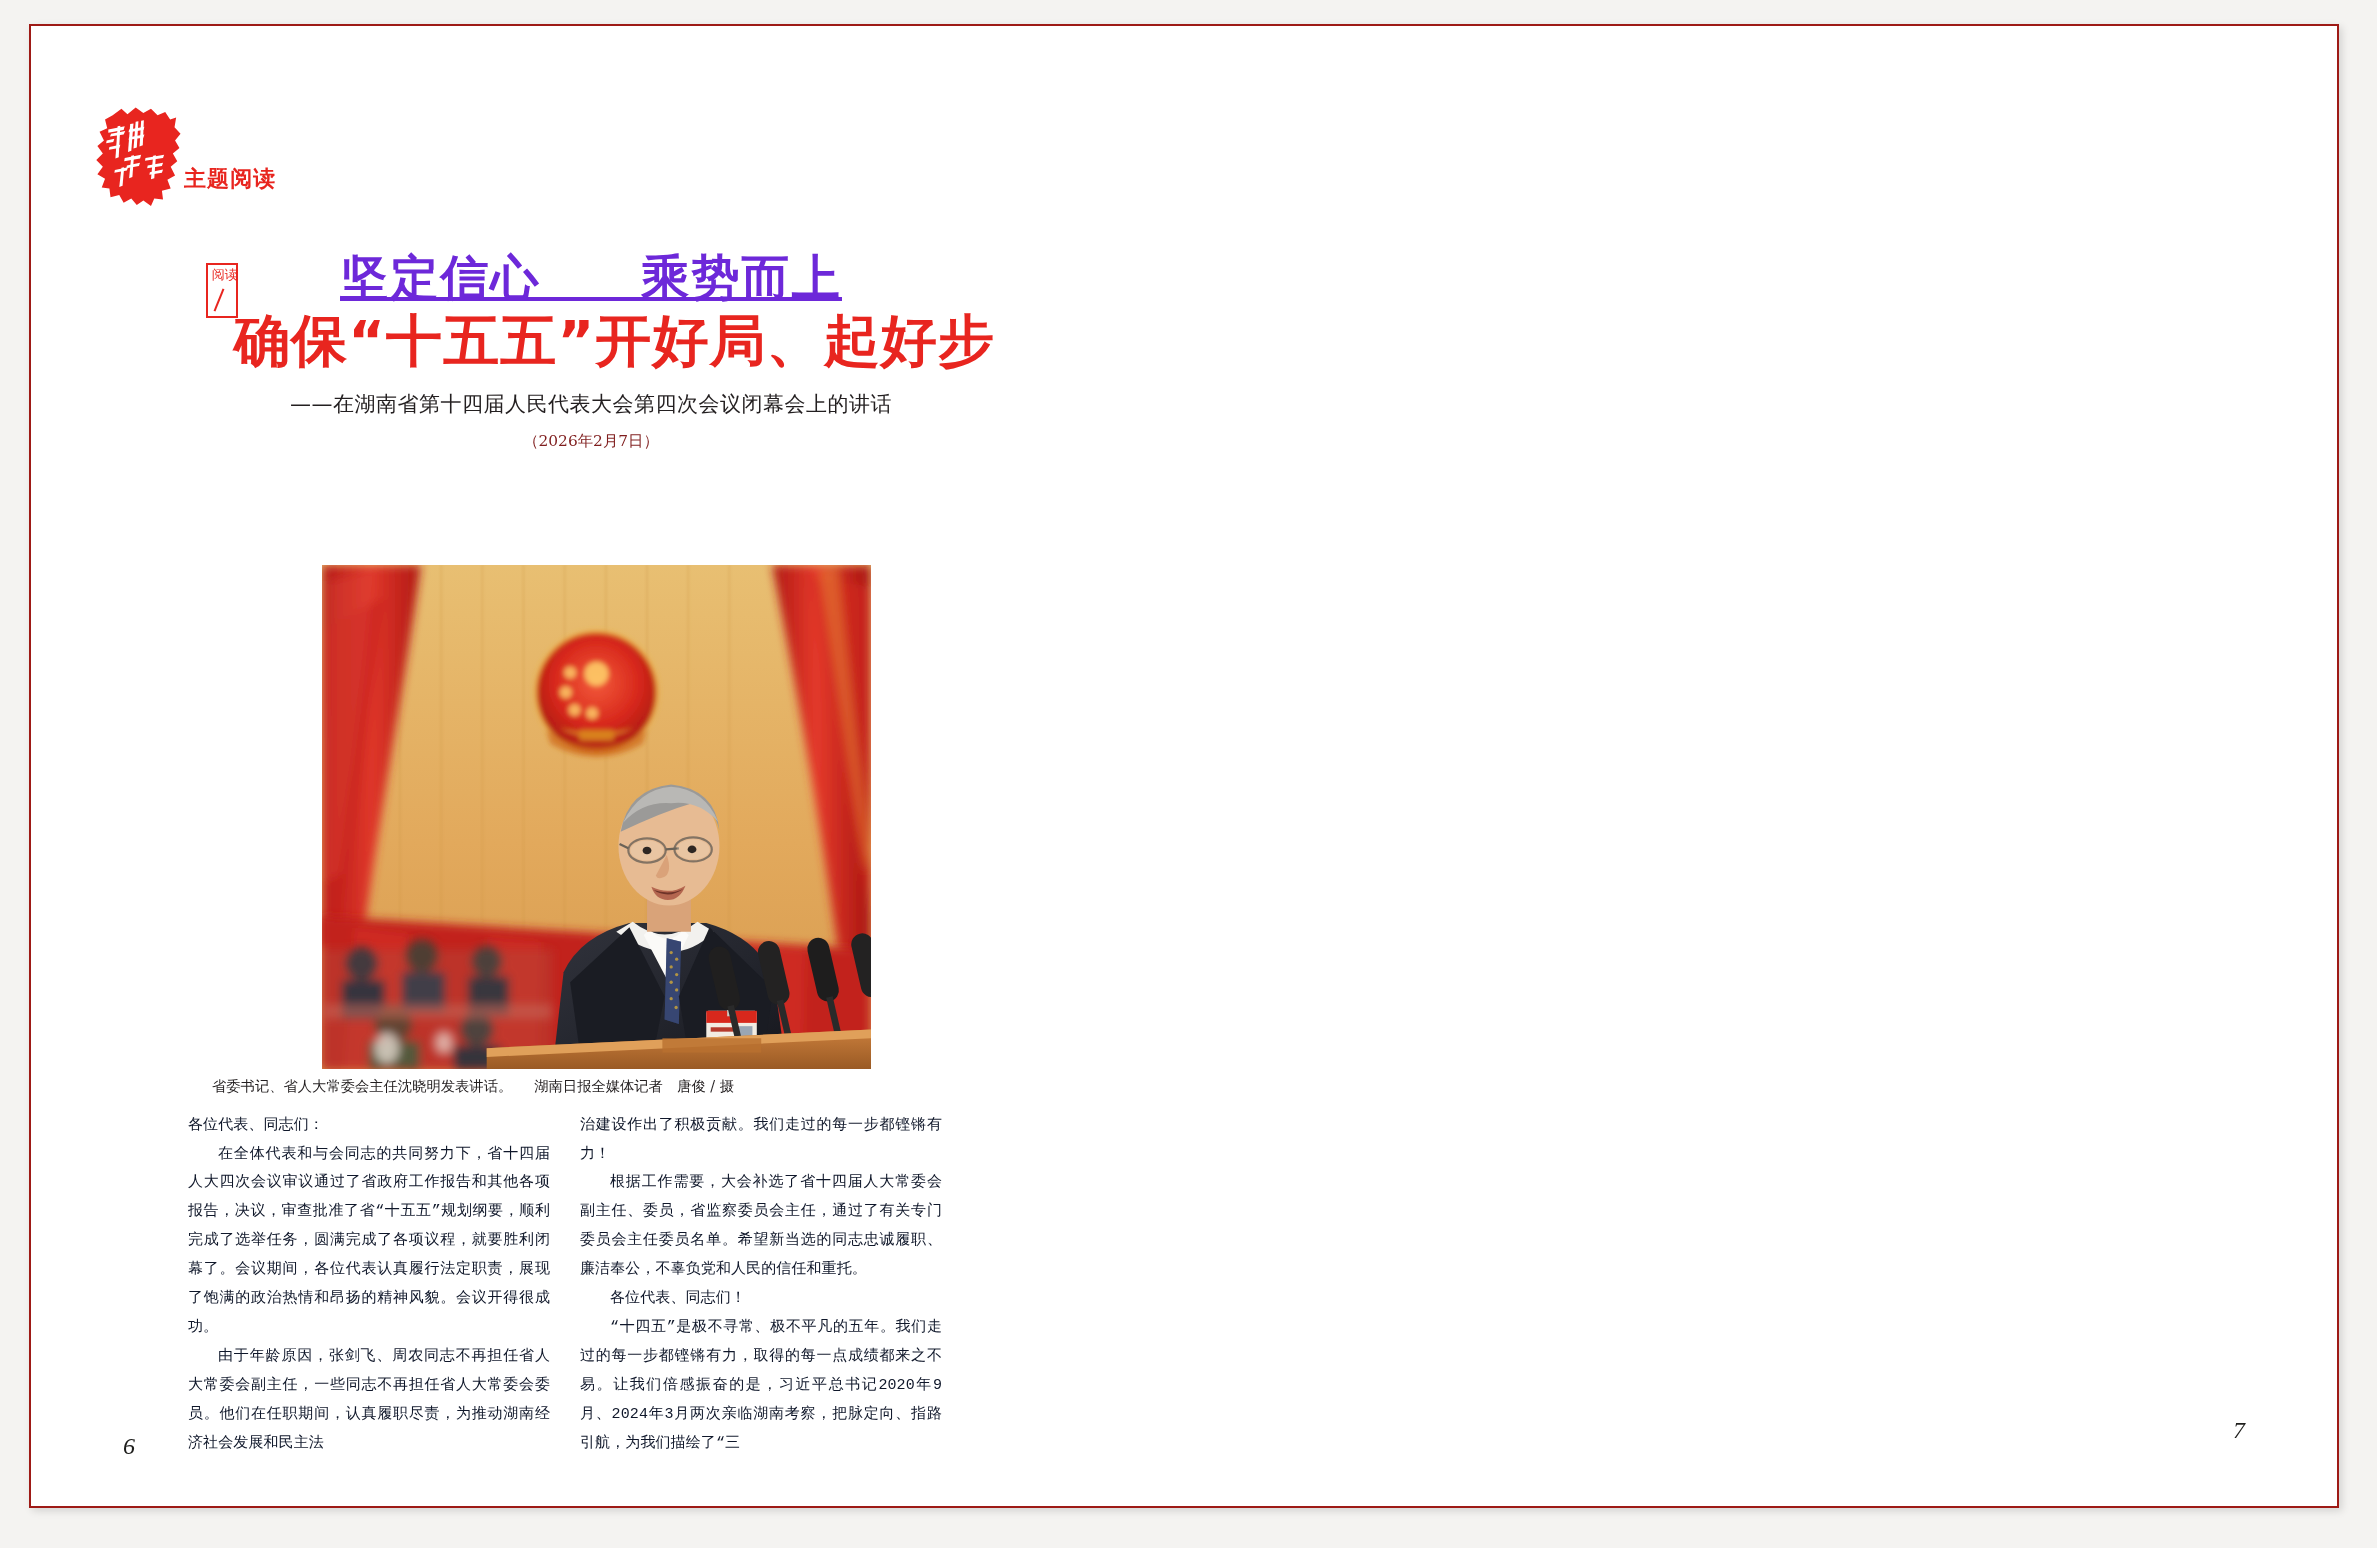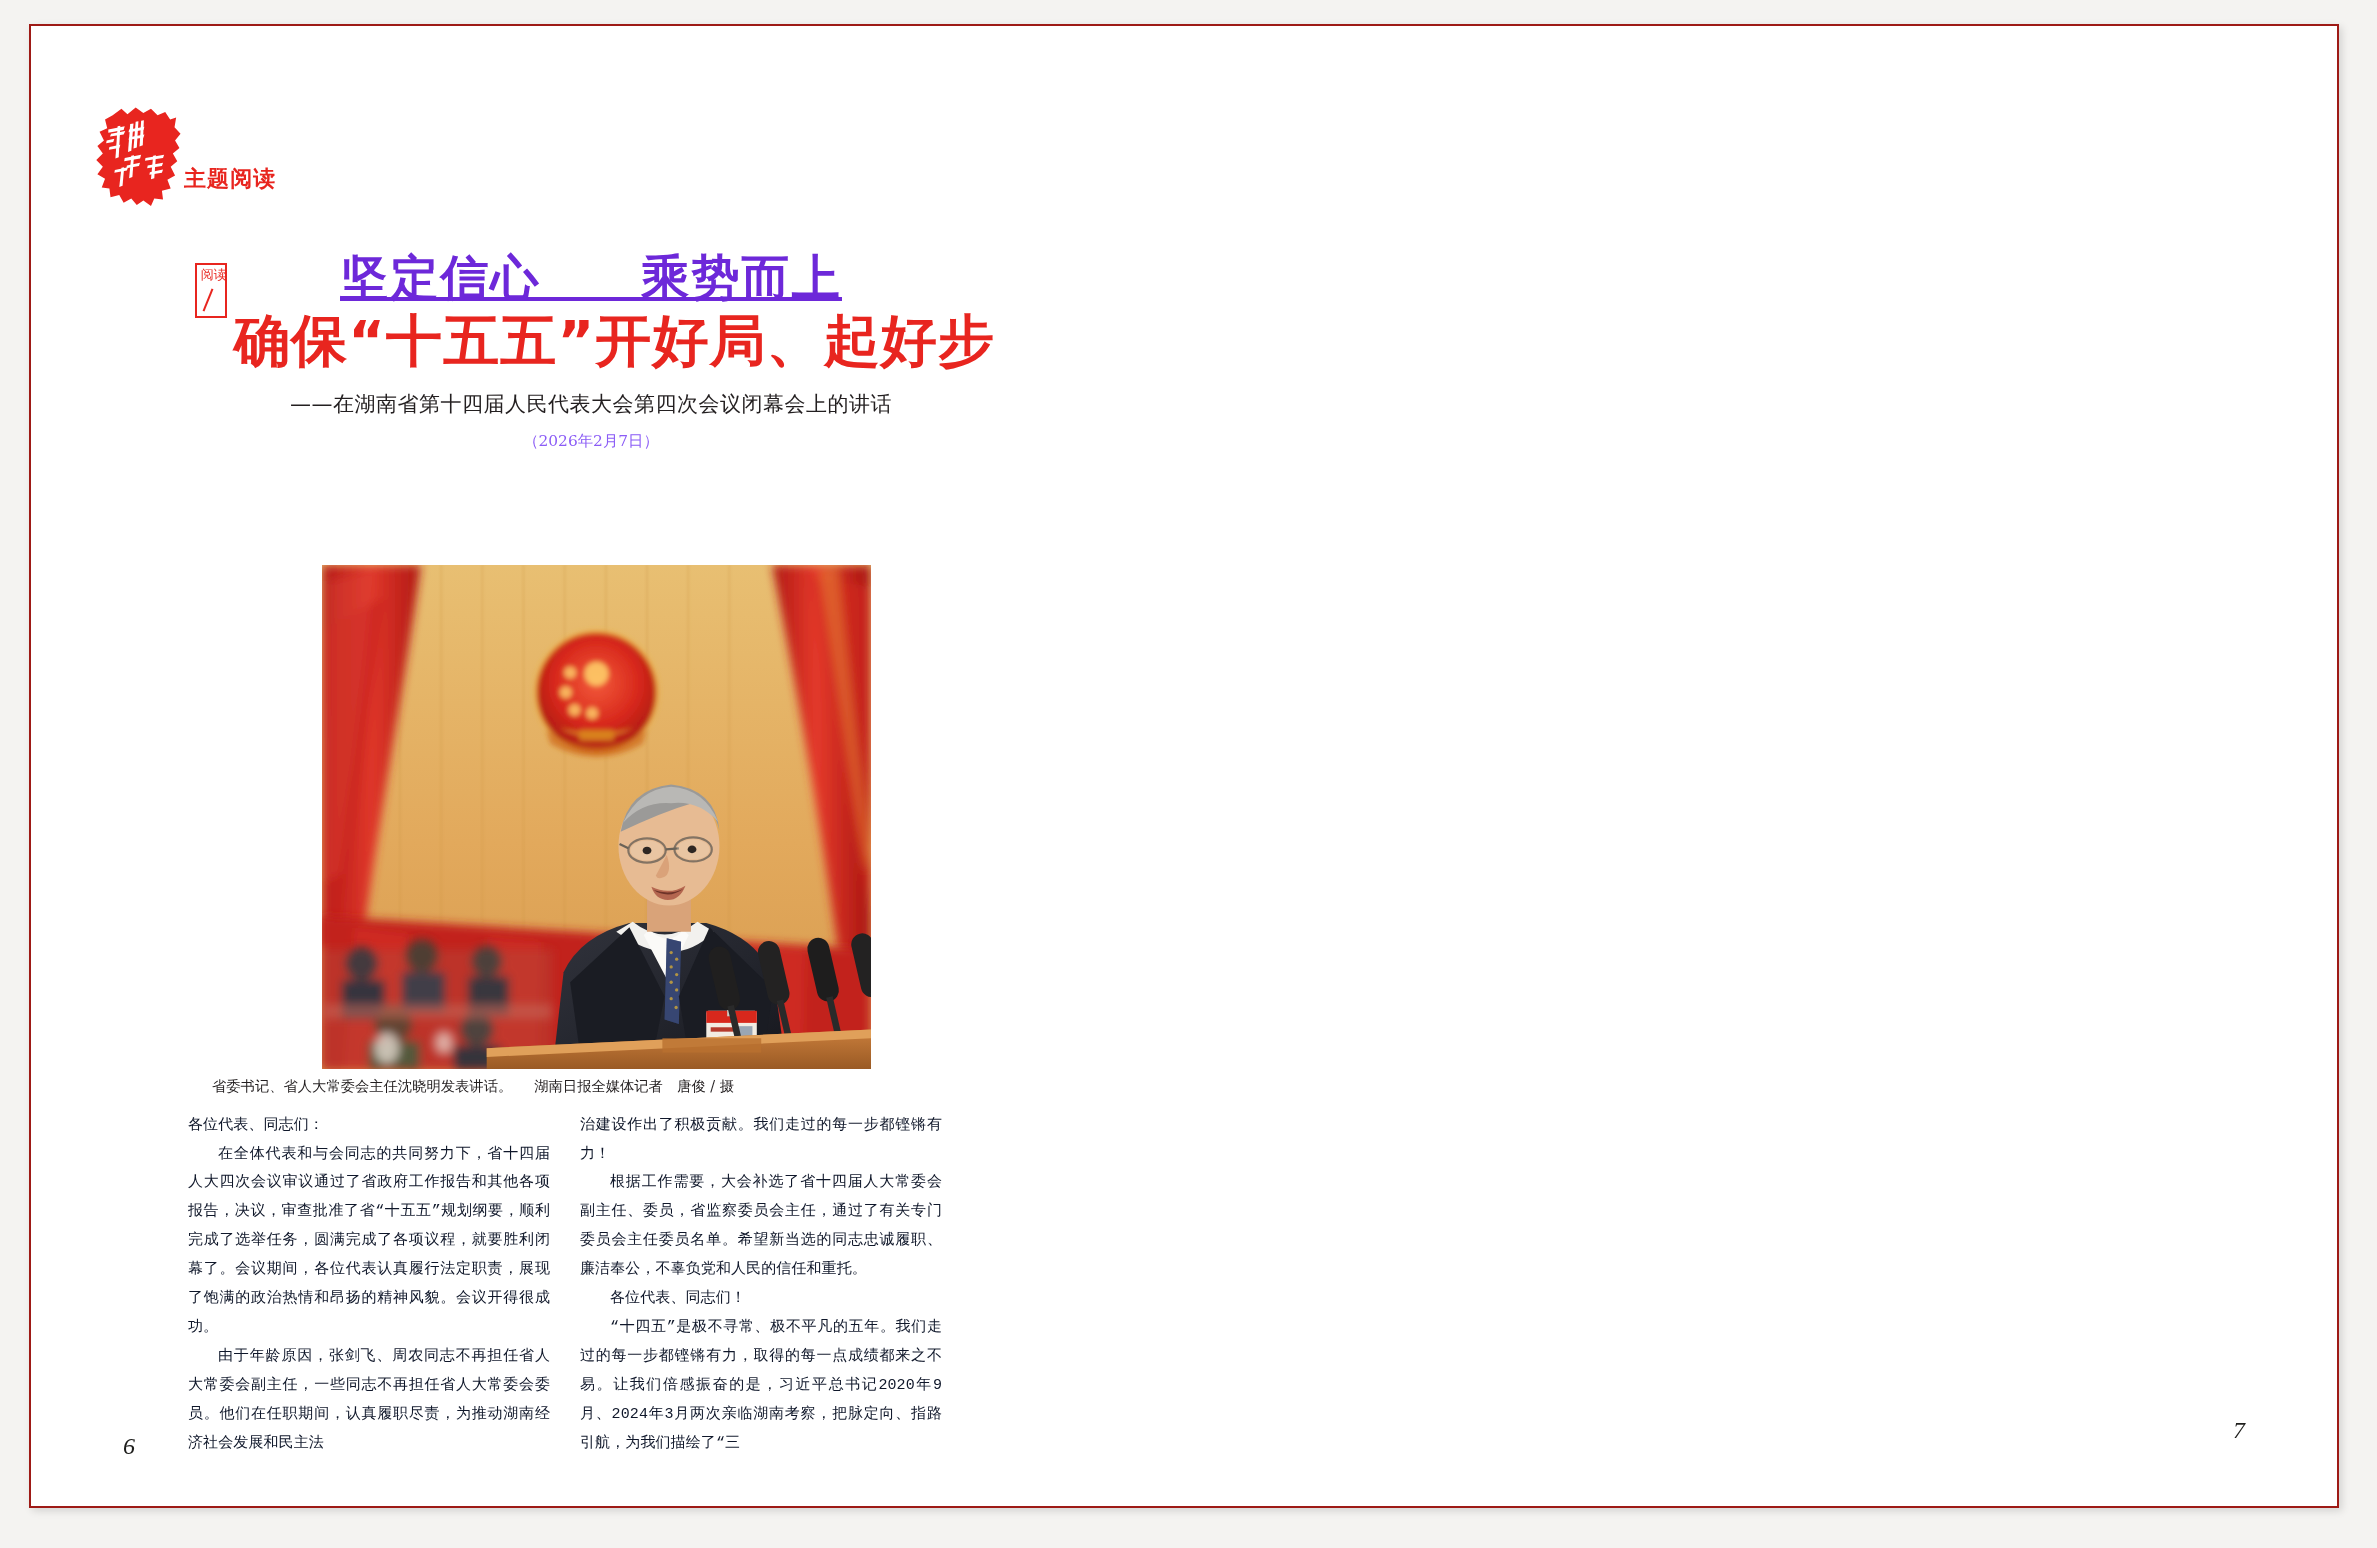--- a/index.html
+++ b/index.html
@@ -31,21 +31,21 @@
   .masthead-label{
     position:absolute;left:91px;top:59px;
     font-family:"DejaVu Sans","Liberation Sans",sans-serif;
     font-weight:bold;
     font-size:22px;color:#e8251f;letter-spacing:1.1px;
     white-space:nowrap;
   }
 
   
   .readbox{
-    position:absolute;left:164px;top:221px;
+    position:absolute;left:175px;top:221px;
     width:32px;height:55px;
     border:2.7px solid #e8251f;
     box-sizing:border-box;
   }
   .readbox .rb-text{
     position:absolute;left:3.8px;top:3.3px;
     font-family:"DejaVu Sans","Liberation Sans",sans-serif;
     font-size:13px;color:#e8251f;line-height:1;white-space:nowrap;
   }
   .readbox .rb-slash{
@@ -65,21 +65,21 @@
     font-size:56px;color:#e8251f;letter-spacing:1.1px;
     line-height:1.18;white-space:pre;margin-top:3.3px;
   }
   .subtitle{
     font-family:"DejaVu Sans","Liberation Sans",sans-serif;
     font-size:21px;color:#231f20;letter-spacing:0.5px;
     margin-top:16.5px;white-space:nowrap;
   }
   .pubdate{
     font-family:"DejaVu Serif","Liberation Serif",serif;
-    font-size:15.4px;color:#8b5cf6;margin-top:13px;white-space:nowrap;
+    font-size:15.4px;color:#7f1d1d;margin-top:13px;white-space:nowrap;
   }
   .author{
     font-family:"DejaVu Serif","Liberation Serif",serif;
     font-size:18.7px;color:#231f20;margin-top:20px;letter-spacing:2.7px;
     white-space:nowrap;
   }
 
   
   .photo{
     position:absolute;left:291px;top:523px;

